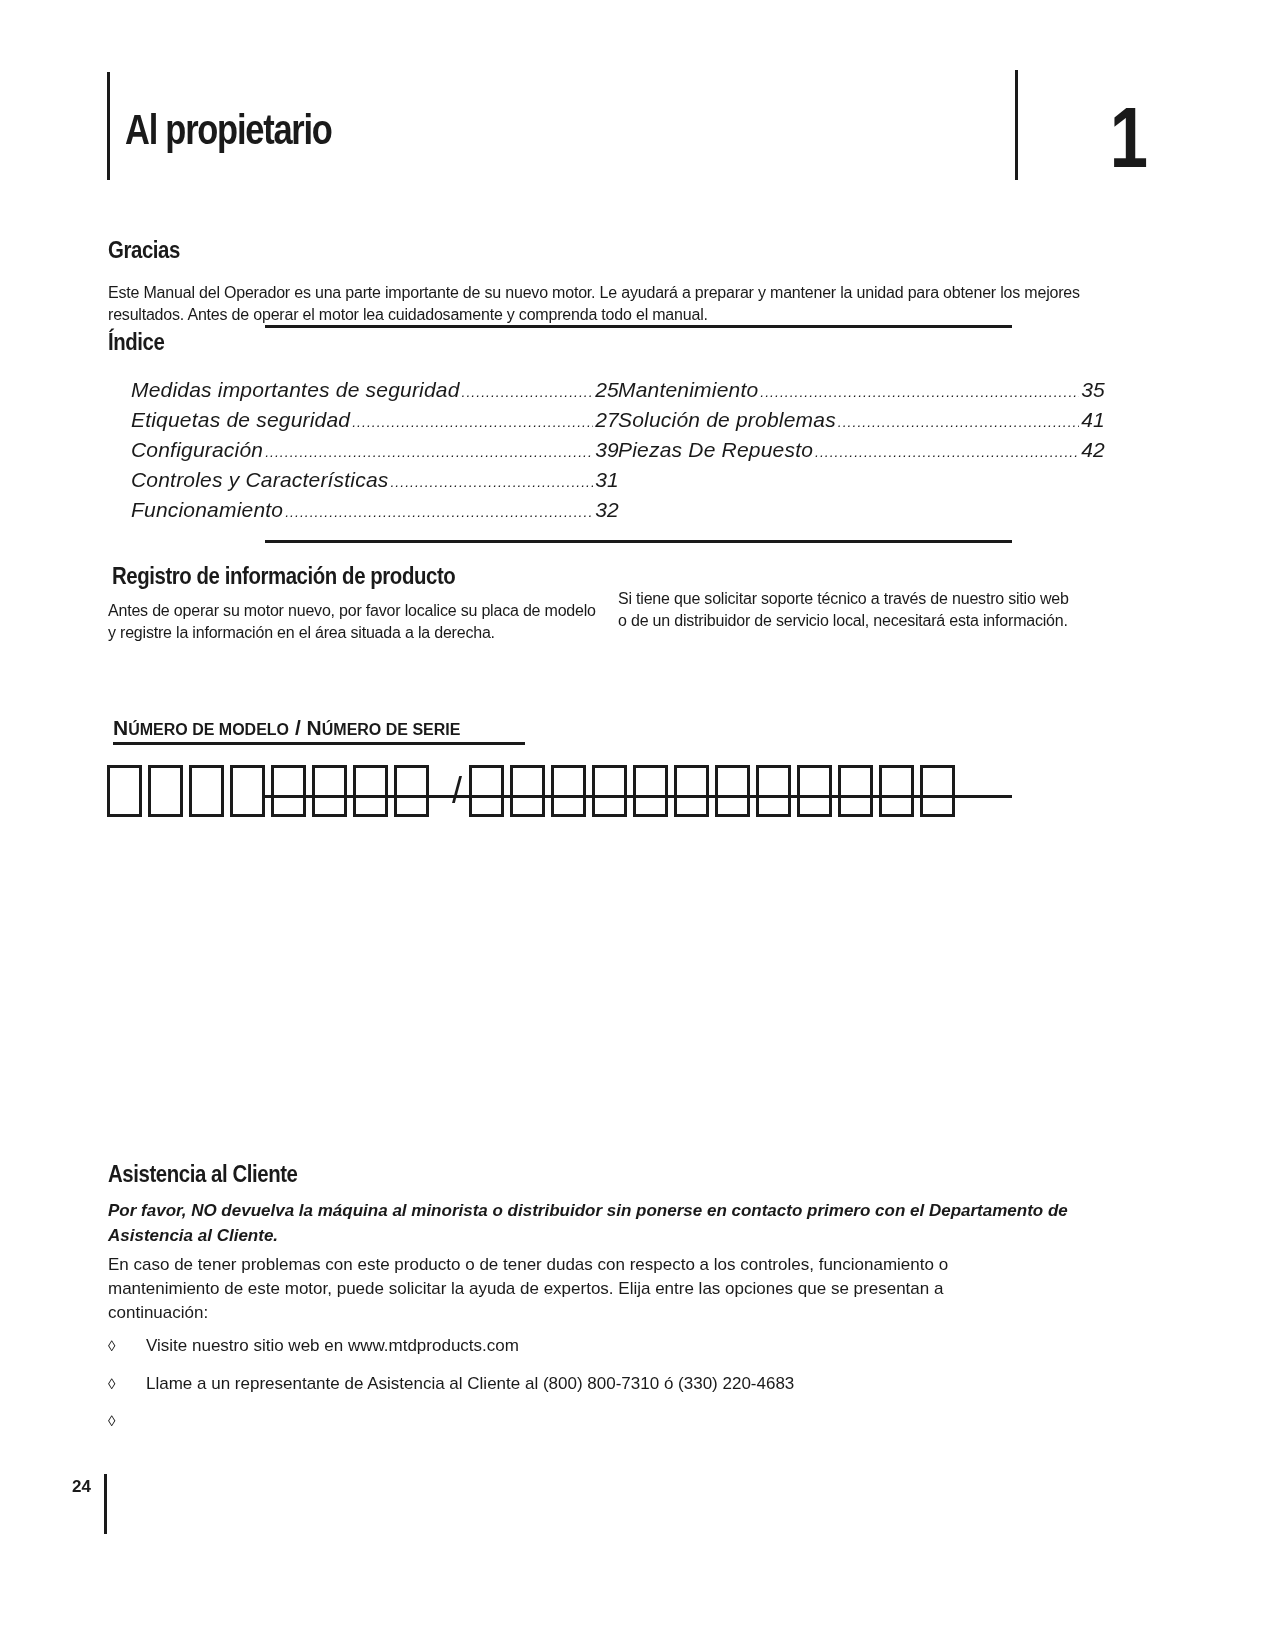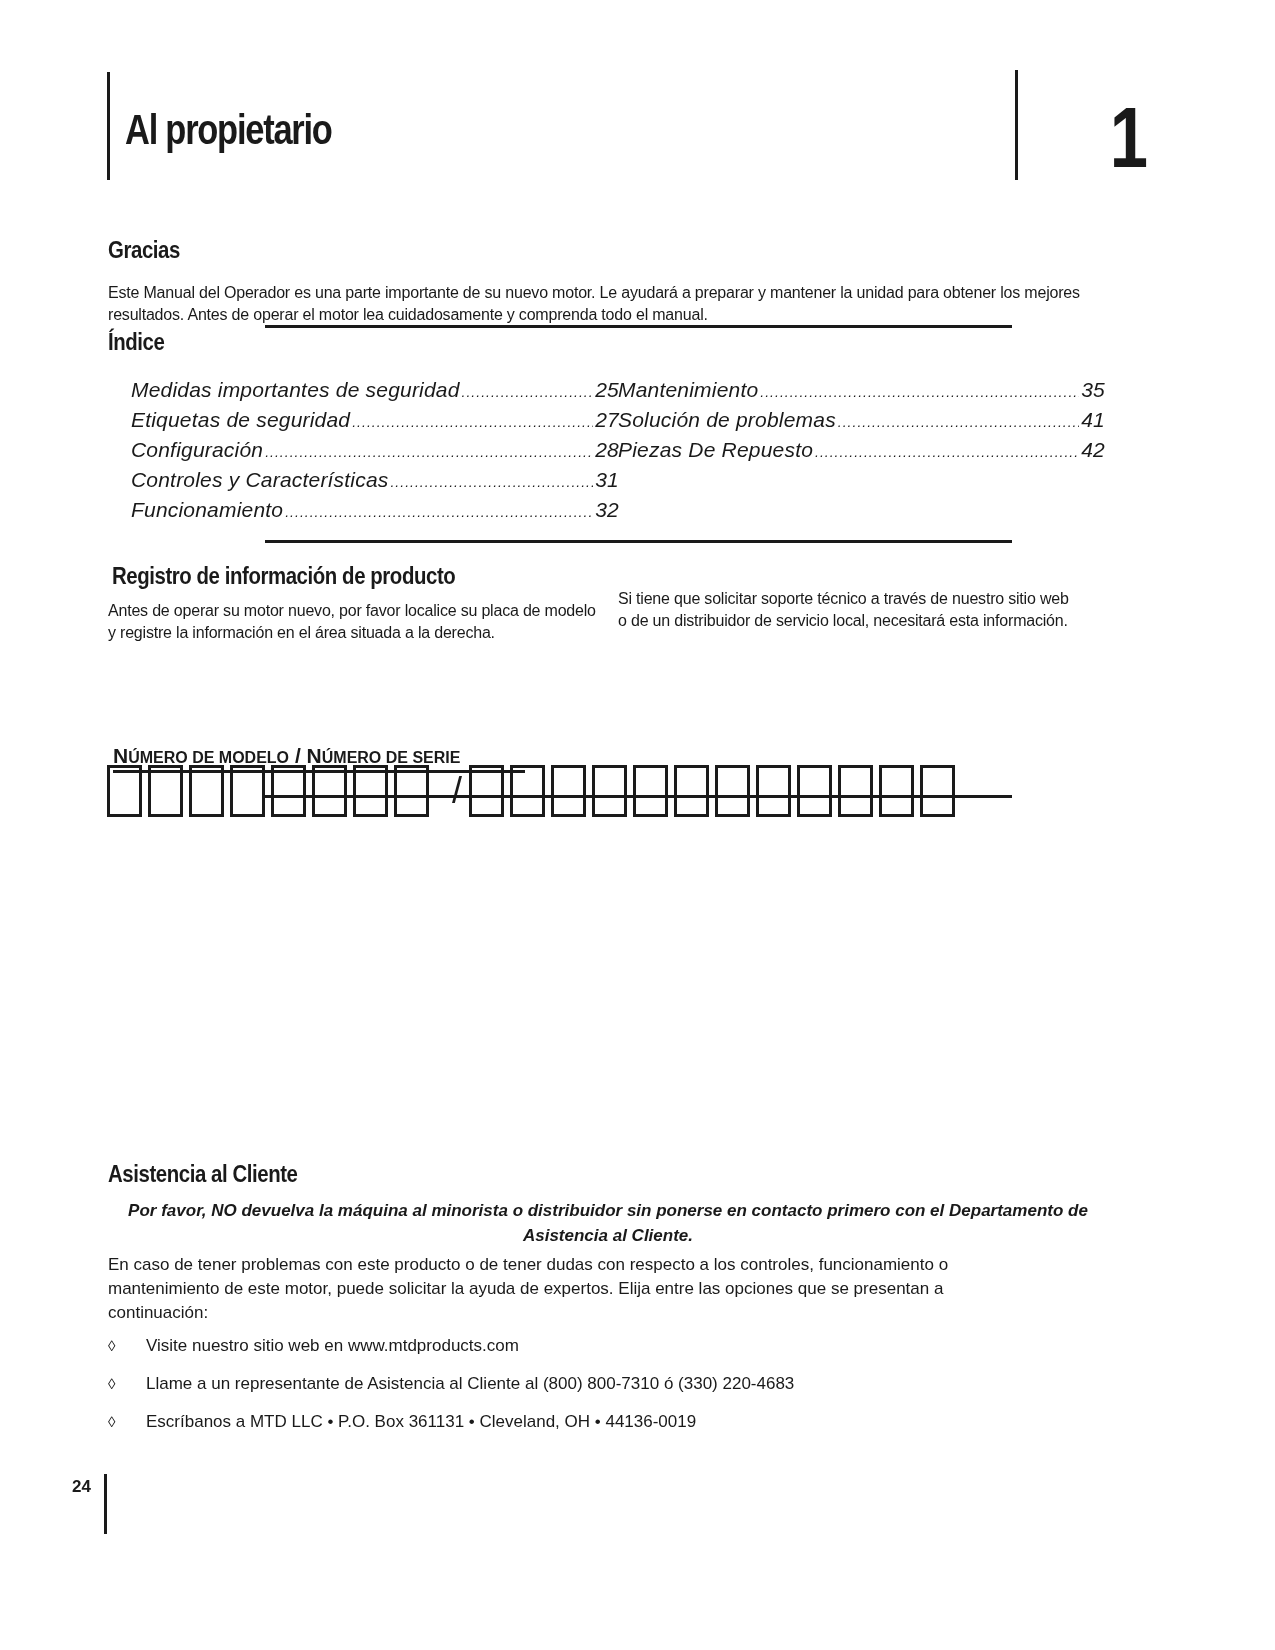--- a/index.html
+++ b/index.html
@@ -11,26 +11,26 @@
   .chapnum { left:1105px; top:88px; font-size:86px; font-weight:bold; transform:scaleX(0.8); }
   h2 { margin:0; font-size:24px; font-weight:bold; letter-spacing:-0.5px; white-space:nowrap; transform:scaleX(0.85); transform-origin:left; }
   .body { font-size:16px; line-height:22px; letter-spacing:-0.2px; }
   .rule { position:absolute; height:3px; background:#1a1a1a; left:265px; width:747px; }
   .toc { position:absolute; width:520px; }
   .toc-row { display:flex; align-items:baseline; font-style:italic; font-size:21px; height:30px; letter-spacing:0.2px; }
   .toc-row .lbl { white-space:nowrap; }
   .toc-row .dots { flex:1; overflow:hidden; white-space:nowrap; font-size:14px; letter-spacing:1px; margin:0 2px; }
   .toc-row .dots::before { content:"................................................................................................................................................"; }
   .toc-row .pg { white-space:nowrap; }
-  .reg-label { left:113px; top:716px; font-size:21px; font-weight:bold; border-bottom:3px solid #1a1a1a; padding-bottom:2px; white-space:nowrap; width:412px;margin-top:28px; }
+  .reg-label { left:113px; top:716px; font-size:21px; font-weight:bold; border-bottom:3px solid #1a1a1a; padding-bottom:2px; white-space:nowrap; width:412px; }
   .reg-label .sc { font-size:16px; }
   .boxes { display:flex; position:absolute; top:765px; }
   .box { width:35px; height:52px; border:3px solid #1a1a1a; margin-right:6px; box-sizing:border-box; }
   .slash { position:absolute; left:452px; top:770px; font-size:36px; }
-  .warn { left:113px; top:1259px; width:1040px; text-align:center; font-style:italic; font-weight:bold; font-size:17px; line-height:25px; }
+  .warn { left:113px; top:1259px; width:1040px; text-align:left; font-style:italic; font-weight:bold; font-size:17px; line-height:25px; }
   .bullets { position:absolute; left:113px; top:1402px; }
   .bullet { display:flex; height:38px; font-size:17px; align-items:baseline; }
   .bullet .sym { width:38px; font-size:15px; }
   .pagenum { left:74px; top:1547px; font-size:17px; font-weight:bold; }
 </style>
 </head>
 <body>
 
 <div class="vbar" style="left:107px; top:72px; height:108px;"></div>
 <div class="abs title">Al propietario</div>
@@ -53,21 +53,21 @@
       <span class="pg">25</span>
     </div>
   <div class="toc-row">
       <span class="lbl">Etiquetas de seguridad</span>
       <span class="dots"></span>
       <span class="pg">27</span>
     </div>
   <div class="toc-row">
       <span class="lbl">Configuración</span>
       <span class="dots"></span>
-      <span class="pg">28</span>
+      <span class="pg">39</span>
     </div>
   <div class="toc-row">
       <span class="lbl">Controles y Características</span>
       <span class="dots"></span>
       <span class="pg">31</span>
     </div>
   <div class="toc-row">
       <span class="lbl">Funcionamiento</span>
       <span class="dots"></span>
       <span class="pg">32</span>
@@ -138,18 +138,17 @@
   <div class="bullet">
       <span class="sym">◊</span>
       <span>Visite nuestro sitio web en www.mtdproducts.com</span>
     </div>
   <div class="bullet">
       <span class="sym">◊</span>
       <span>Llame a un representante de Asistencia al Cliente al (800) 800-7310 ó (330) 220-4683</span>
     </div>
   <div class="bullet">
       <span class="sym">◊</span>
-      <span>Escríbanos a MTD LLC • P.O. Box 361131 • Cleveland, OH • 44136-0019</span>
     </div>
 </div>
 
 <div class="abs pagenum" style="left:72px; top:1477px;">24</div>
 <div class="vbar" style="left:104px; top:1474px; height:60px;"></div>
 
 </body></html>

